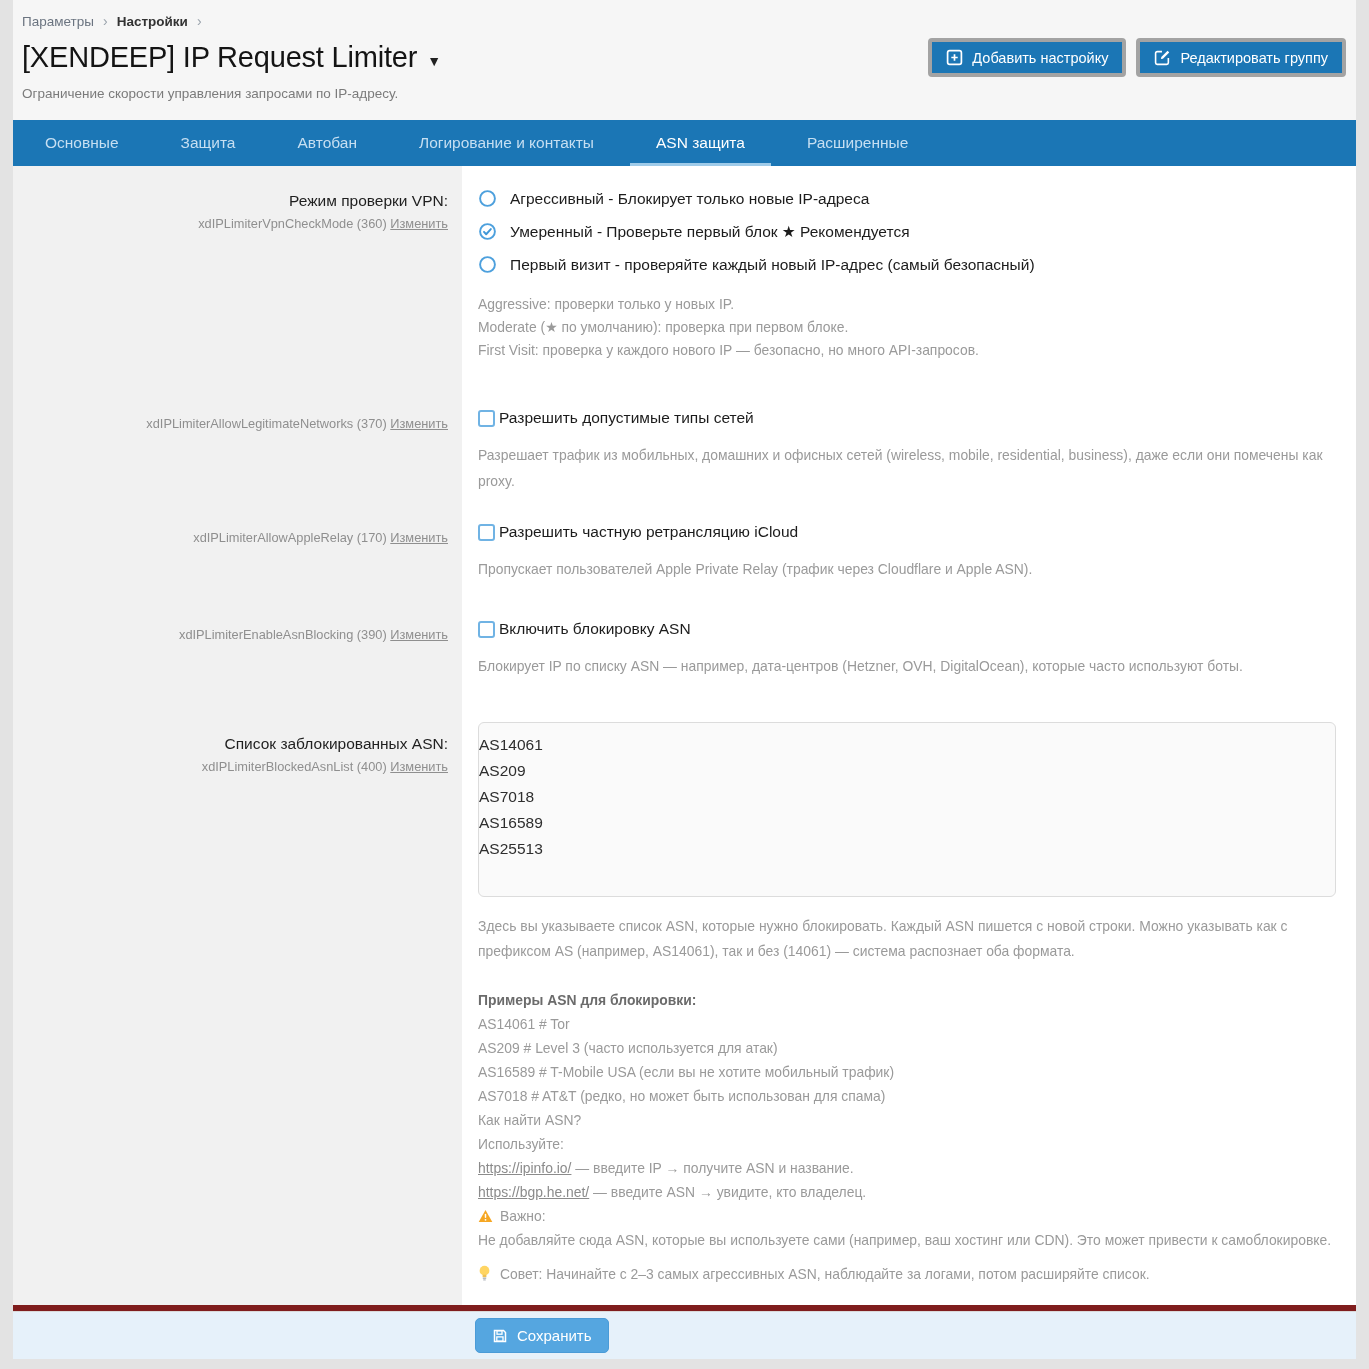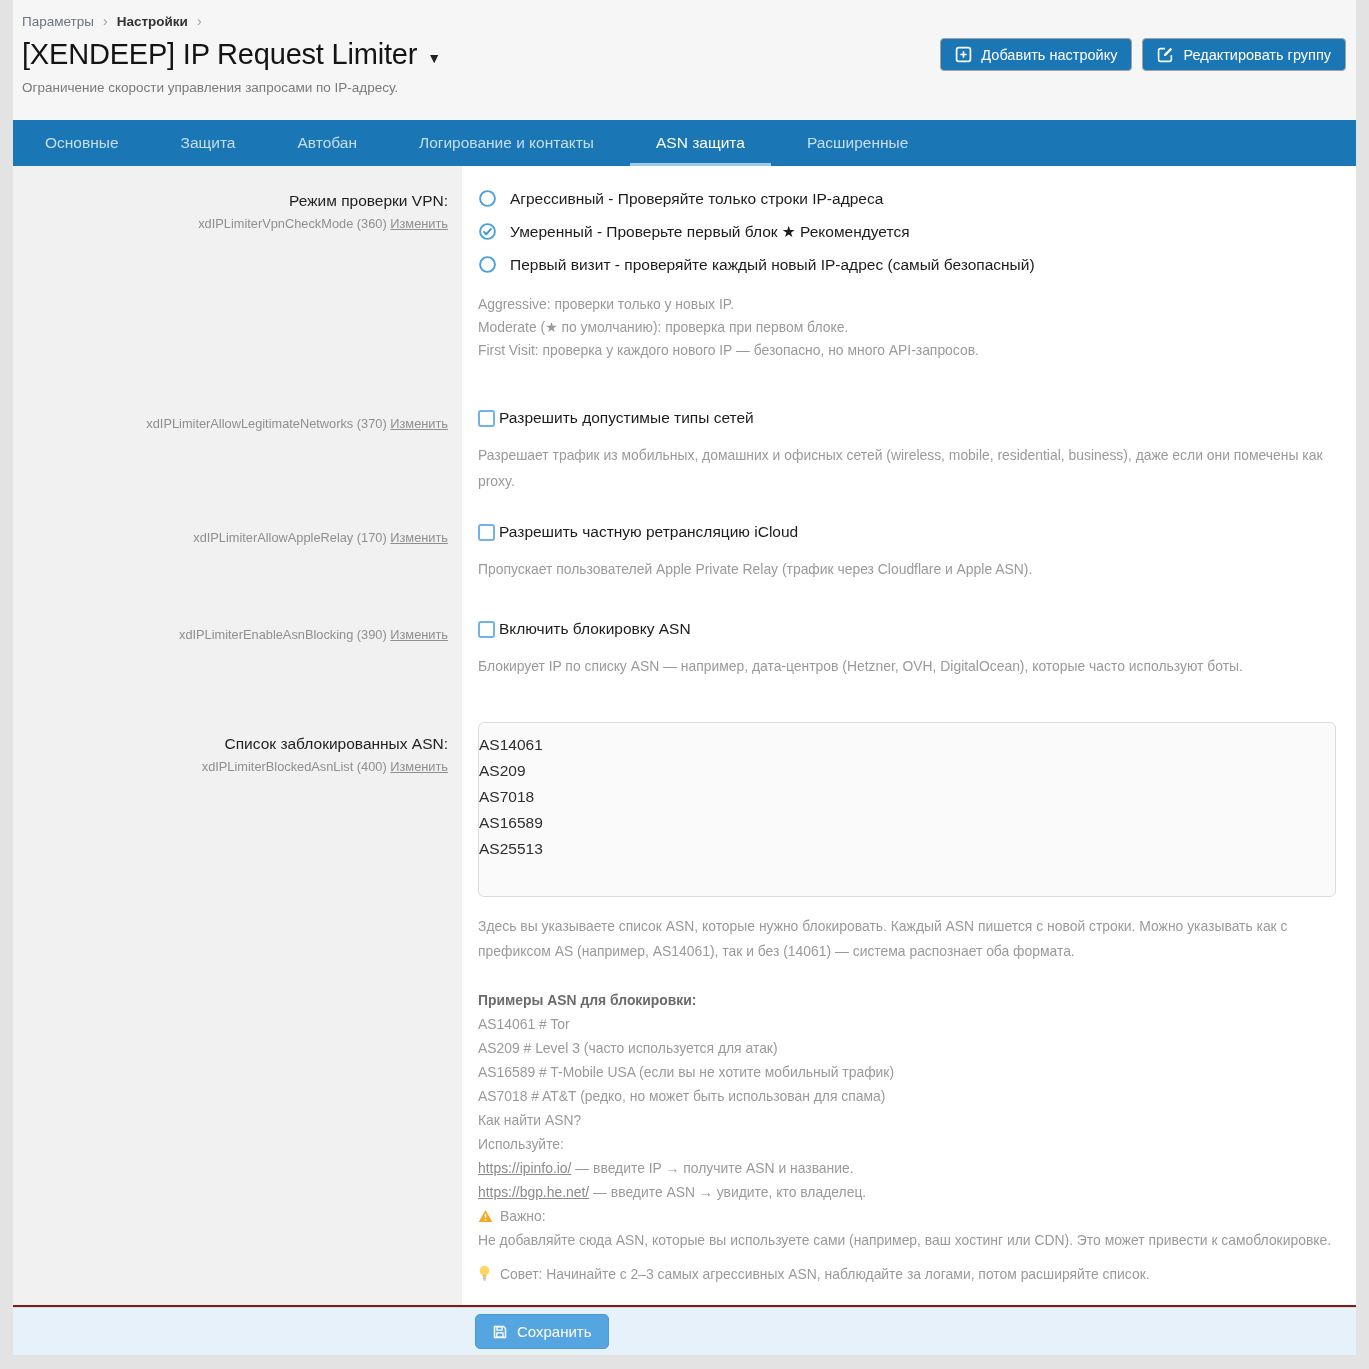--- a/index.html
+++ b/index.html
@@ -17,34 +17,34 @@
   .breadcrumb { font-size:13.5px; color:#6b7480; display:flex; align-items:center; gap:9px; }
   .crumb-link { color:#6b7480; text-decoration:none; cursor:pointer; }
   .crumb-current { color:#333; font-weight:bold; }
   .crumb-sep { color:#9aa3ac; font-size:14px; }
   .title-row { display:flex; justify-content:space-between; align-items:center; margin-top:9px; }
   .page-title { font-size:29px; font-weight:400; color:#141414; letter-spacing:-0.2px; display:flex; align-items:center; gap:10px; cursor:pointer; }
   .title-caret { font-size:14px; color:#222; padding-top:6px; }
   .hdr-buttons { display:flex; gap:10px; }
   .btn-blue {
     display:inline-flex; align-items:center; gap:9px;
-    background:#1b76b5; color:#fff; border:1px solid #a3a3a3;
+    background:#1b76b5; color:#fff; border:4px solid #a3a3a3;
     border-radius:4px; padding:7px 14px; font-size:14.5px; cursor:pointer;
     font-family:inherit;
   }
   .description { margin-top:9px; font-size:13.5px; color:#7b7b7b; }
 
   
   .tabbar { background:#1b76b5; height:46px; display:flex; align-items:stretch; padding-left:1px; }
   .tab { position:relative; padding:0 31px; line-height:46px; font-size:15.5px; color:#c6dff2; cursor:pointer; white-space:nowrap; }
   .tab.active { color:#ffffff; }
   .tab.active::after { content:""; position:absolute; left:5px; right:5px; bottom:0; height:3px; background:#9fcbe9; }
 
   
-  .form { border-bottom:2px solid #7f1d1d; }
+  .form { border-bottom:6px solid #7f1d1d; }
   .row { display:flex; }
   .cell-label { width:449px; flex:0 0 449px; background:#f1f1f1; text-align:right; padding:0 14px 0 10px; }
   .cell-control { flex:1; background:#ffffff; padding:0 20px 0 16px; }
   .opt-label { font-size:15.5px; color:#1f1f1f; line-height:1.35; }
   .opt-code { font-size:12.8px; color:#8f8f8f; margin-top:4px; }
   .opt-code a { color:#8f8f8f; text-decoration:underline; cursor:pointer; }
 
   .row-vpn { min-height:230px; }
   .row-vpn .cell-label { padding-top:25px; }
   .row-vpn .cell-control { padding-top:16px; }
@@ -146,21 +146,21 @@
           <a>Изменить</a>
         </div>
       </div>
       <div class="cell-control">
         <label class="radio-line">
           <span>
             <svg width="19" height="19" viewBox="0 0 20 20">
                 <circle cx="10" cy="10" r="7.8" fill="#fff" stroke="#4da0dd" stroke-width="2"></circle>
               </svg>
           </span>
-          <span>Агрессивный - Проверяйте только строки IP-адреса</span>
+          <span>Агрессивный - Блокирует только новые IP-адреса</span>
         </label>
         <label class="radio-line">
           <span>
             <svg width="19" height="19" viewBox="0 0 20 20">
                 <circle cx="10" cy="10" r="7.8" fill="#fff" stroke="#4da0dd" stroke-width="2"></circle>
                 <path d="M6.3 10.4l2.3 2.5 4.9-5.5" stroke="#3e97d8" stroke-width="2" fill="none" stroke-linecap="round" stroke-linejoin="round"></path>
               </svg>
           </span>
           <span>Умеренный - Проверьте первый блок ★ Рекомендуется</span>
         </label>

